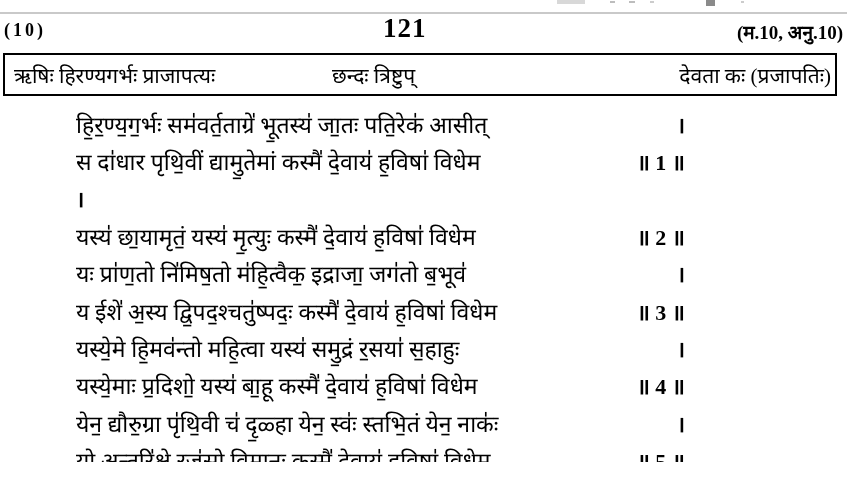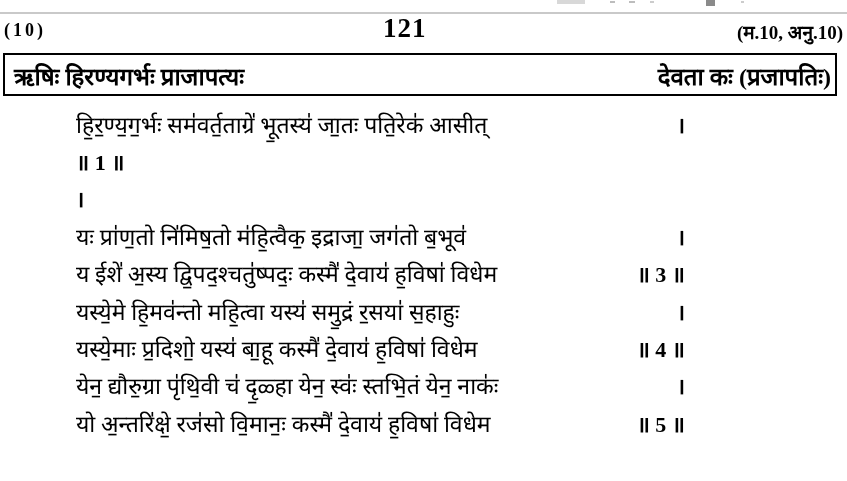--- a/index.html
+++ b/index.html
@@ -27,21 +27,21 @@
   .hdr-right{
     position:absolute;right:4px;top:19px;
     font-size:19px;font-weight:bold;text-align:right;
   }
   .info-box{
     position:absolute;left:3px;top:53px;width:834px;height:43px;
     border:2px solid #000;box-sizing:border-box;
   }
   .info-box span{
     position:absolute;top:50%;transform:translateY(-50%);
-    font-size:24px;font-weight:bold;white-space:nowrap;
+    font-size:21px;font-weight:normal;white-space:nowrap;
   }
   .info-rishi{left:9px;}
   .info-chhandas{left:327px;}
   .info-devata{right:4px;}
   .verses{
     position:absolute;left:76px;top:105px;width:609px;
   }
   .verse-line{
     height:37.4px;
     display:flex;justify-content:space-between;align-items:center;
@@ -67,33 +67,39 @@
   <div class="artifact" style="left:741px;top:1px;width:3px;height:2px;background:#cccccc;"></div>
 
   <div class="top-rule"></div>
 
   <div class="hdr-left">(10)</div>
   <div class="hdr-num">121</div>
   <div class="hdr-right">(म.10, अनु.10)</div>
 
   <div class="info-box">
     <span class="info-rishi">ऋषिः हिरण्यगर्भः प्राजापत्यः</span>
+    <span class="info-chhandas">छन्दः त्रिष्टुप्</span>
     <span class="info-devata">देवता कः (प्रजापतिः)</span>
   </div>
 
   <div class="verses">
     <div class="verse-line">
       <span class="verse-text">हि॒र॒ण्य॒ग॒र्भः सम॑वर्त॒ताग्रे॑ भू॒तस्य॑ जा॒तः पति॒रेक॑ आसीत्</span>
       <span class="verse-marker">।</span>
     </div>
     <div class="verse-line">
+      <span class="verse-text">स दा॑धार पृथि॒वीं द्यामु॒तेमां कस्मै॑ दे॒वाय॑ ह॒विषा॑ विधेम</span>
       <span class="verse-marker">॥ 1 ॥</span>
     </div>
     <div class="verse-line">
       <span class="verse-marker">।</span>
+    </div>
+    <div class="verse-line">
+      <span class="verse-text">यस्य॑ छा॒यामृतं॒ यस्य॑ मृ॒त्युः कस्मै॑ दे॒वाय॑ ह॒विषा॑ विधेम</span>
+      <span class="verse-marker">॥ 2 ॥</span>
     </div>
     <div class="verse-line">
       <span class="verse-text">यः प्रा॑ण॒तो नि॑मिष॒तो म॑हि॒त्वैक॒ इद्राजा॒ जग॑तो ब॒भूव॑</span>
       <span class="verse-marker">।</span>
     </div>
     <div class="verse-line">
       <span class="verse-text">य ईशे॑ अ॒स्य द्वि॒पद॒श्चतु॑ष्पदः॒ कस्मै॑ दे॒वाय॑ ह॒विषा॑ विधेम</span>
       <span class="verse-marker">॥ 3 ॥</span>
     </div>
     <div class="verse-line">

